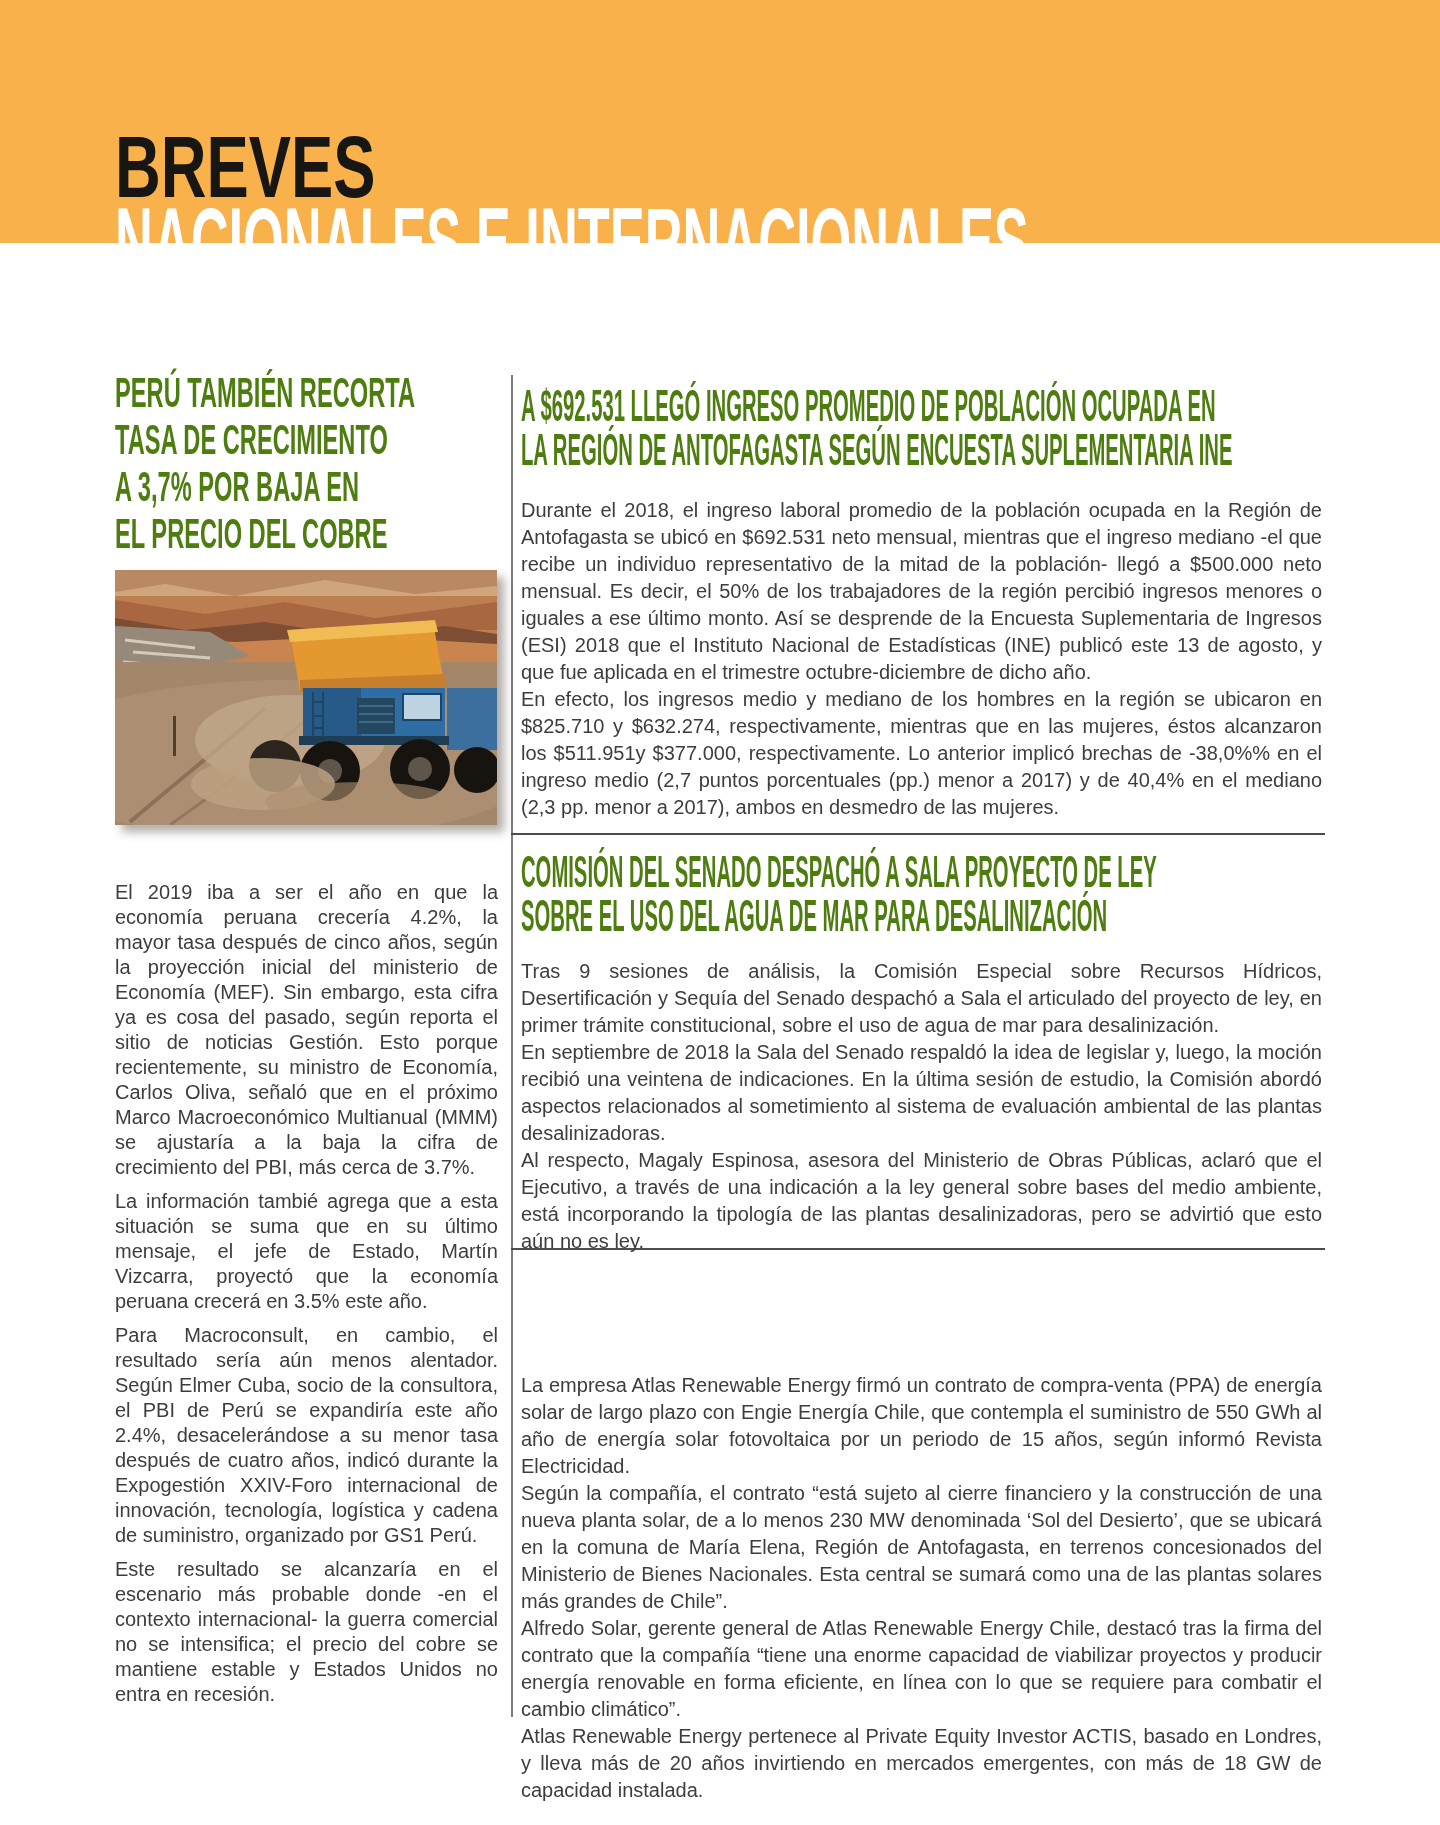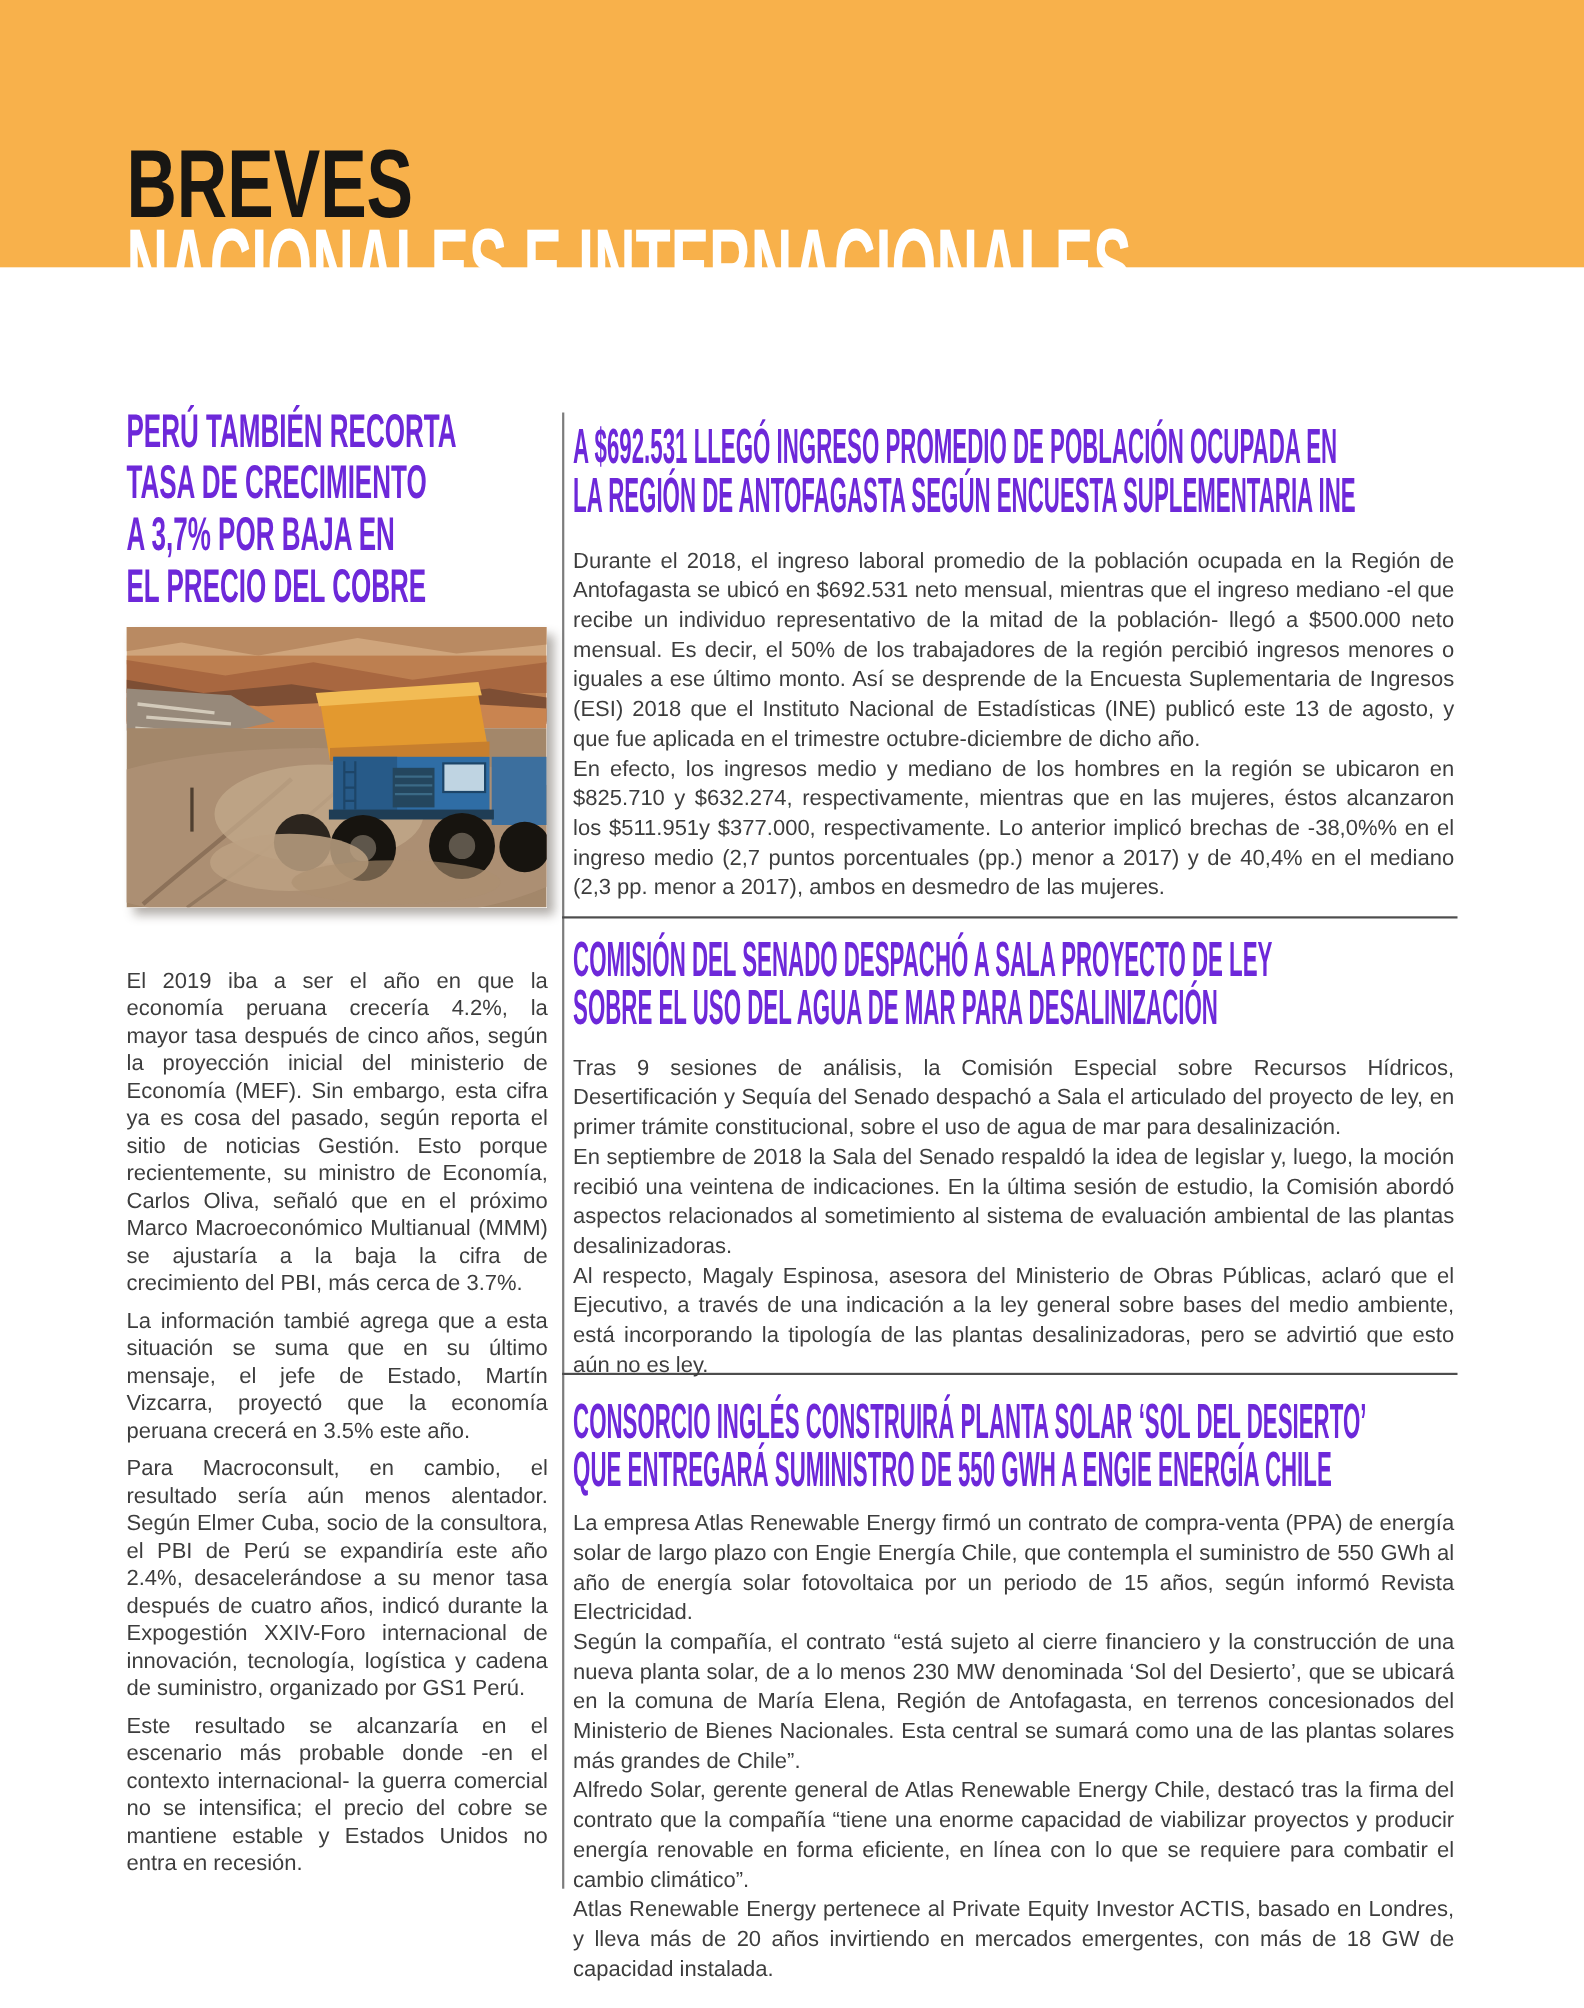--- a/index.html
+++ b/index.html
@@ -8,21 +8,21 @@
 
   
   .banner{position:absolute;left:0;top:0;width:1440px;height:243px;}
   .cond{display:inline-block;font-weight:700;white-space:nowrap;transform-origin:0 50%;line-height:1;}
   .banner-kicker{position:absolute;left:115px;top:116px;font-size:88px;color:#181613;}
   .banner-kicker .cond{transform:scaleX(.72);}
   .banner-title{position:absolute;left:115px;top:186px;font-size:97px;color:#ffffff;}
   .banner-title .cond{transform:scaleX(.54);}
 
   
-  .hl-line{height:47px;font-size:43px;color:#6d28d9;}
+  .hl-line{height:47px;font-size:43px;color:#4d7c0f;}
   .hl-line .cond{transform:scaleX(.55);line-height:47px;}
   .left-headline{position:absolute;left:115px;top:368px;width:382px;}
   .r-hl{position:absolute;left:521px;width:810px;}
   .r-hl .hl-line{height:44px;font-size:45px;}
   .r-hl .hl-line .cond{transform:scaleX(.45);line-height:44px;}
 
   
   .photo{position:absolute;left:115px;top:570px;width:382px;height:255px;
          box-shadow:7px 7px 9px rgba(60,50,40,.40);}
   .photo svg{display:block;width:100%;height:100%;}
@@ -132,24 +132,20 @@
   <div class="r-hl" style="top:846px;">
     <div class="hl-line"><span class="cond">COMISIÓN DEL SENADO DESPACHÓ A SALA PROYECTO DE LEY</span></div>
     <div class="hl-line"><span class="cond">SOBRE EL USO DEL AGUA DE MAR PARA DESALINIZACIÓN</span></div>
   </div>
   <div class="body-right" style="top:958px;">
     <p>Tras 9 sesiones de análisis, la Comisión Especial sobre Recursos Hídricos, Desertificación y Sequía del Senado despachó a Sala el articulado del proyecto de ley, en primer trámite constitucional, sobre el uso de agua de mar para desalinización.</p>
     <p>En septiembre de 2018 la Sala del Senado respaldó la idea de legislar y, luego, la moción recibió una veintena de indicaciones. En la última sesión de estudio, la Comisión abordó aspectos relacionados al sometimiento al sistema de evaluación ambiental de las plantas desalinizadoras.</p>
     <p>Al respecto, Magaly Espinosa, asesora del Ministerio de Obras Públicas, aclaró que el Ejecutivo, a través de una indicación a la ley general sobre bases del medio ambiente, está incorporando la tipología de las plantas desalinizadoras, pero se advirtió que esto aún no es ley.</p>
   </div>
 
-  <div class="r-hl" style="top:1266px;">
-    <div class="hl-line"><span class="cond">CONSORCIO INGLÉS CONSTRUIRÁ PLANTA SOLAR ‘SOL DEL DESIERTO’</span></div>
-    <div class="hl-line"><span class="cond">QUE  ENTREGARÁ SUMINISTRO DE 550 GWH A ENGIE ENERGÍA CHILE</span></div>
-  </div>
   <div class="body-right" style="top:1372px;">
     <p>La empresa Atlas Renewable Energy firmó un contrato de compra-venta (PPA) de energía solar de largo plazo con Engie Energía Chile, que contempla el suministro de 550 GWh al año de energía solar fotovoltaica por un periodo de 15 años, según informó Revista Electricidad.</p>
     <p>Según la compañía, el contrato “está sujeto al cierre financiero y la construcción de una nueva planta solar, de a lo menos 230 MW denominada ‘Sol del Desierto’, que se ubicará en la comuna de María Elena, Región de Antofagasta, en terrenos concesionados del Ministerio de Bienes Nacionales. Esta central se sumará como una de las plantas solares más grandes de Chile”.</p>
     <p>Alfredo Solar, gerente general de Atlas Renewable Energy Chile, destacó tras la firma del contrato que la compañía “tiene una enorme capacidad de viabilizar proyectos y producir energía renovable en forma eficiente, en línea con lo que se requiere para combatir el cambio climático”.</p>
     <p>Atlas Renewable Energy pertenece al Private Equity Investor ACTIS, basado en Londres, y lleva más de 20 años invirtiendo en mercados emergentes, con más de 18 GW de capacidad instalada.</p>
   </div>
 
 </div>
 
 </body></html>

